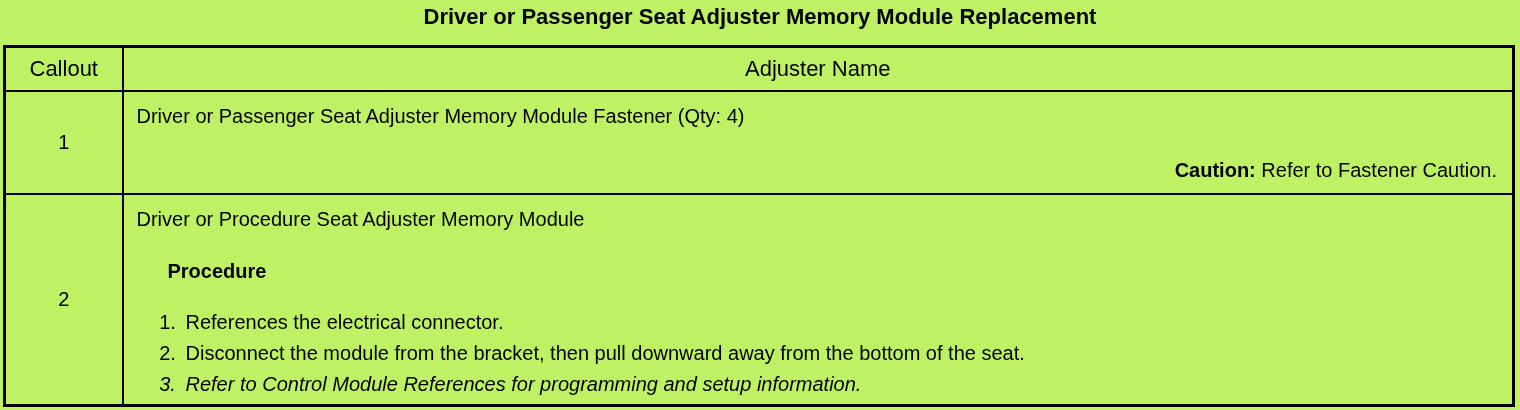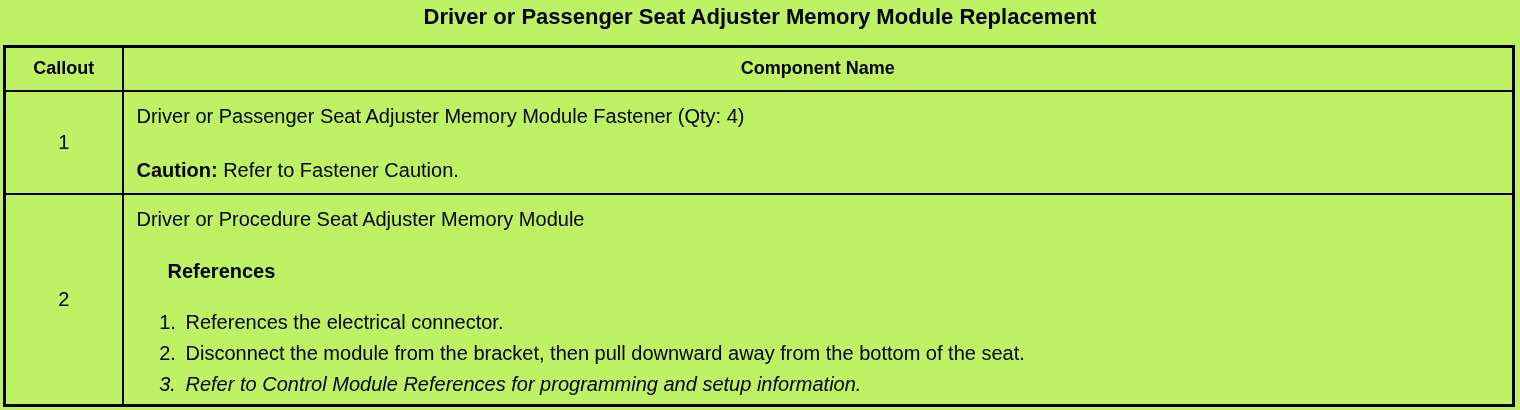--- a/index.html
+++ b/index.html
@@ -32,39 +32,39 @@
   }
   table.component-table th,
   table.component-table td {
     border: 2px solid #000000;
     font-size: 20px;
     box-sizing: border-box;
   }
   col.callout-col { width: 118px; }
   tr.header-row { height: 44px; }
   tr.header-row th {
-    font-weight: bold;
-    font-size: 18px;
+    font-weight: normal;
+    font-size: 22px;
     text-align: center;
     vertical-align: middle;
   }
   td.callout-cell {
     text-align: center;
     vertical-align: middle;
     font-size: 20px;
   }
   td.component-cell {
     vertical-align: top;
     padding: 9px 12px 8px 10px;
     line-height: 24px;
   }
   tr.row-1 { height: 95px; }
   tr.row-2 { height: 212px; }
   td.component-cell p { margin: 3px; }
-  .caution-line { margin-top: 30px !important; }
+  .caution-line { margin-top: 30px !important; text-align: right; }
   .caution-label { font-weight: bold; }
   .procedure-heading {
     font-weight: bold;
     margin-top: 28px !important;
     margin-left: 34px !important;
   }
   ol.procedure-steps {
     margin: 27px 0 0 0;
     padding-left: 48px;
   }
@@ -82,36 +82,36 @@
   <div class="title">Driver or Passenger Seat Adjuster Memory Module Replacement</div>
 
   <table class="component-table">
     <colgroup>
       <col class="callout-col">
       <col>
     </colgroup>
     <tbody>
       <tr class="header-row">
         <th>Callout</th>
-        <th>Component Name</th>
+        <th>Adjuster Name</th>
       </tr>
 
       <tr class="row-1">
         <td class="callout-cell">1</td>
         <td class="component-cell">
           <p>Driver or Passenger Seat Adjuster Memory Module Fastener (Qty: 4)</p>
           <p class="caution-line"><span class="caution-label">Caution:</span><span> Refer to Fastener Caution.</span></p>
         </td>
       </tr>
 
       <tr class="row-2">
         <td class="callout-cell">2</td>
         <td class="component-cell">
           <p>Driver or Procedure Seat Adjuster Memory Module</p>
-          <p class="procedure-heading">References</p>
+          <p class="procedure-heading">Procedure</p>
           <ol class="procedure-steps">
             <li>References the electrical connector.</li>
             <li>Disconnect the module from the bracket, then pull downward away from the bottom of the seat.</li>
             <li>Refer to Control Module References for programming and setup information.</li>
           </ol>
         </td>
       </tr>
     </tbody>
   </table>
 

